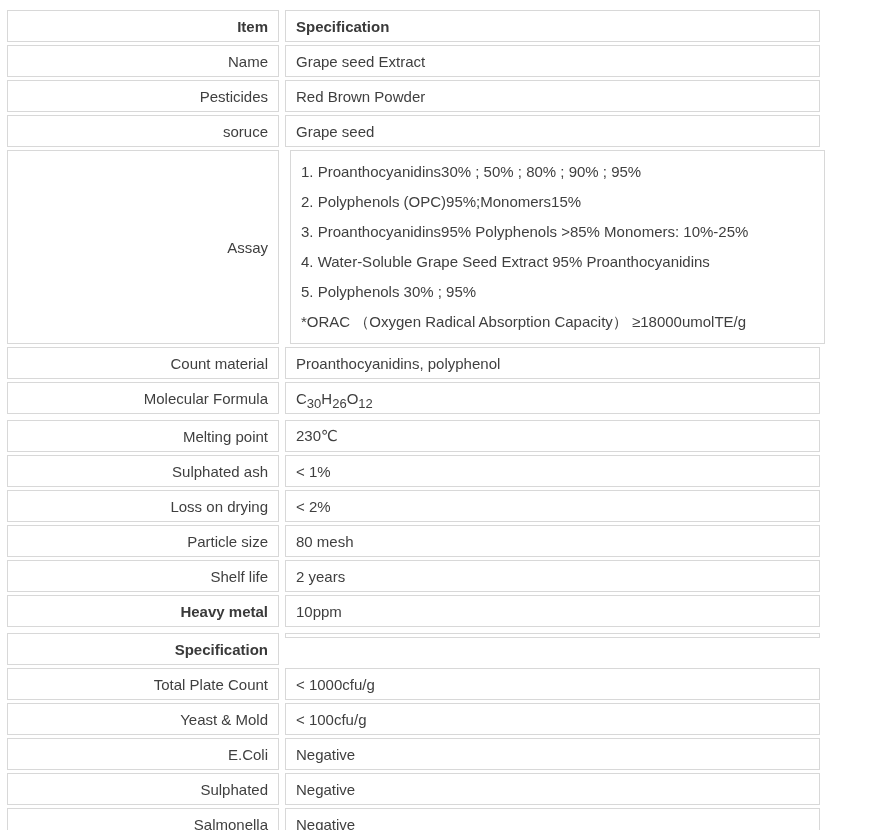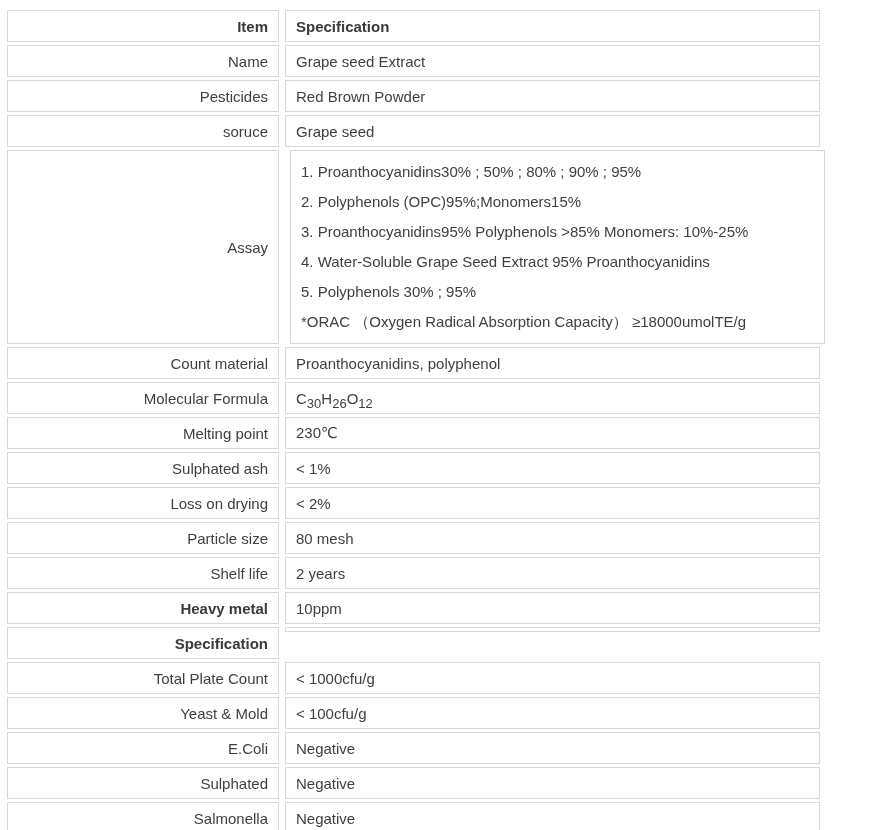--- a/index.html
+++ b/index.html
@@ -17,20 +17,21 @@
   }
   .spec-table {
     padding: 10px 0 0 7px;
   }
   .row {
     display: flex;
     align-items: stretch;
     margin-bottom: 3px;
   }
   .row.section-gap {
+    margin-top: 6px;
   }
   .cell {
     box-sizing: border-box;
     border: 1px solid #d8d8d8;
     background: #ffffff;
   }
   .cell.left {
     width: 272px;
     min-height: 32px;
     display: flex;

